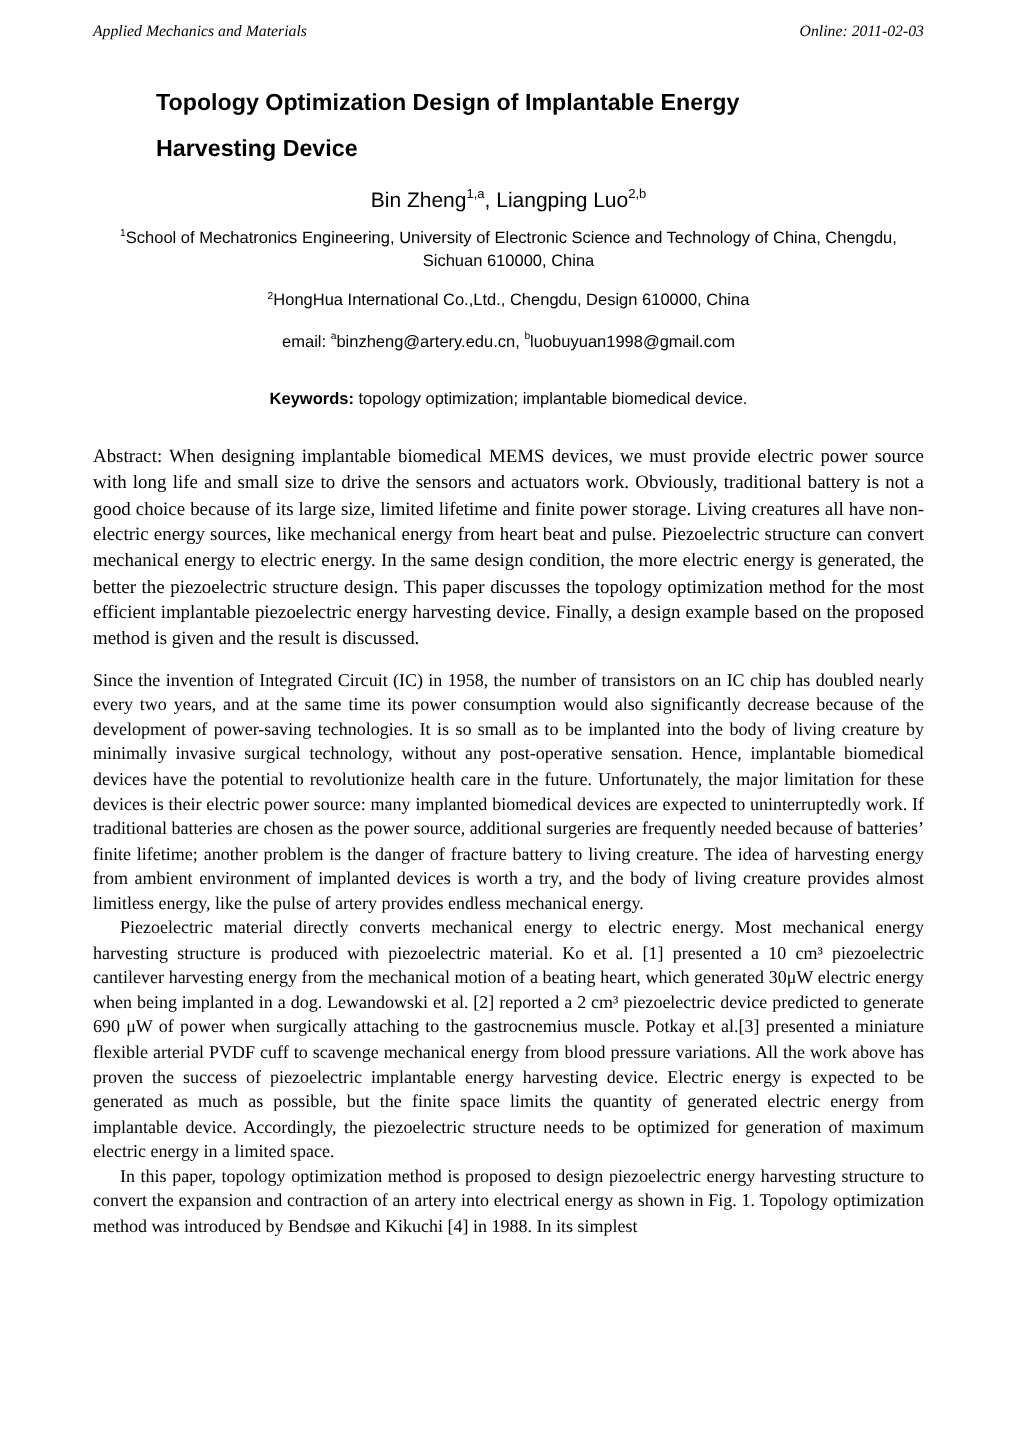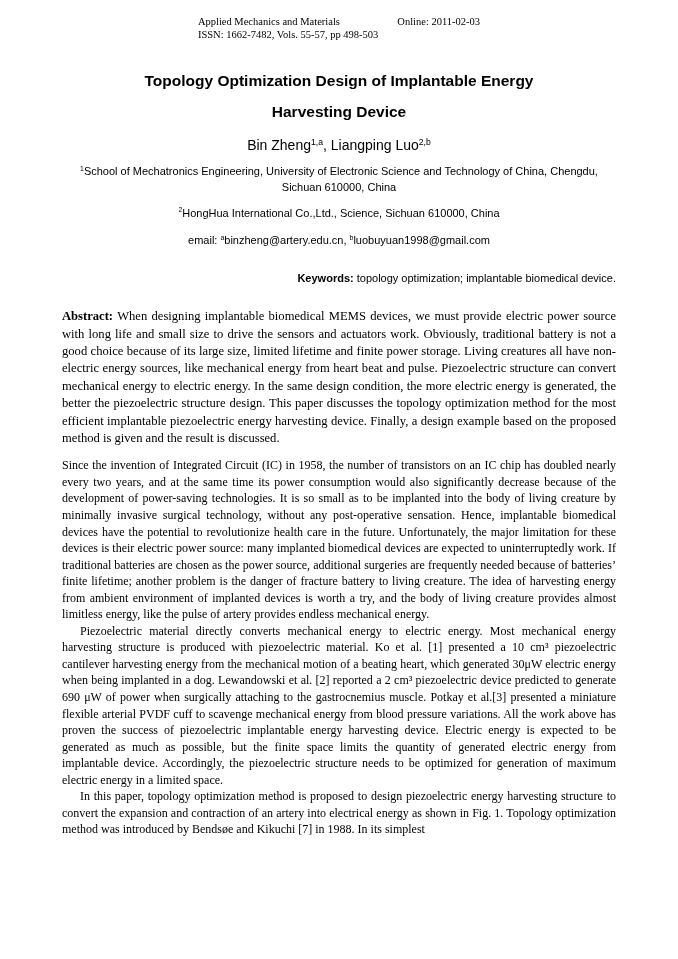--- a/index.html
+++ b/index.html
@@ -14,35 +14,36 @@
     box-sizing: border-box;
     background: #ffffff;
     color: #000000;
     padding: 16px 62px 10px 62px;
     overflow: hidden;
     font-family: "Liberation Serif", serif;
   }
   
   .journal-header {
     display: flex;
-    justify-content: center;
+    justify-content: space-between;
     align-items: flex-start;
+    font-style: italic;
     font-size: 10.5px;
     line-height: 1.2;
     gap: 19px;
   }
   .journal-header .left div { white-space: nowrap; }
   .journal-header .right { white-space: nowrap; }
 
   
   .paper-title {
     font-family: "Liberation Sans", sans-serif;
     font-weight: bold;
     font-size: 15.5px;
-    text-align: center;
+    text-align: left;
     line-height: 2.0;
     max-width: 470px;
     margin: 24px auto 0 auto;
   }
 
   
   .authors-line {
     font-family: "Liberation Sans", sans-serif;
     font-size: 14px;
     text-align: center;
@@ -67,32 +68,32 @@
     font-size: 11px;
     text-align: center;
     margin-top: 13px;
   }
 
   
   .keywords-line {
     font-family: "Liberation Sans", sans-serif;
     font-size: 11px;
     margin-top: 26px;
-    text-align: right;
+    text-align: center;
   }
   .keywords-line .label { font-weight: bold; }
 
   
   .abstract-block {
     margin-top: 24px;
     font-size: 12.6px;
     line-height: 1.38;
     text-align: justify;
   }
-  .abstract-block .label { font-weight: bold; }
+  .abstract-block .label { font-weight: normal; }
 
   .section-heading {
     margin-top: 26px;
     font-weight: bold;
     font-size: 12.6px;
   }
   .body-paragraph {
     margin: 0;
     margin-top: 6px;
     font-size: 12px;
@@ -103,49 +104,48 @@
   .body-paragraph.indent { text-indent: 18px; margin-top: 0; }
 </style>
 </head>
 <body>
 
 <div class="page">
 
   <div class="journal-header">
     <div class="left">
       <div>Applied Mechanics and Materials</div>
-      <div>ISSN: 1662-7482, Vols. 55-57, pp 498-503</div>
     </div>
     <div class="right">Online: 2011-02-03</div>
   </div>
 
   <div class="paper-title">Topology Optimization Design of Implantable Energy Harvesting Device</div>
 
   <div class="authors-line">
     <span>Bin Zheng</span><sup>1,a</sup><span>, </span><span>Liangping Luo</span><sup>2,b</sup>
   </div>
 
   <div class="affiliation">
     <sup>1</sup><span>School of Mechatronics Engineering, University of Electronic Science and Technology of China, Chengdu, Sichuan 610000, China</span>
   </div>
 
   <div class="affiliation">
-    <sup>2</sup><span>HongHua International Co.,Ltd., Science, Sichuan 610000, China</span>
+    <sup>2</sup><span>HongHua International Co.,Ltd., Chengdu, Design 610000, China</span>
   </div>
 
   <div class="email-line">
     <span>email: </span><sup>a</sup><span>binzheng@artery.edu.cn</span><span>, </span><sup>b</sup><span>luobuyuan1998@gmail.com</span>
   </div>
 
   <div class="keywords-line">
     <span class="label">Keywords:</span><span> topology optimization; implantable biomedical device.</span>
   </div>
 
   <div class="abstract-block">
     <span class="label">Abstract:</span><span> When designing implantable biomedical MEMS devices, we must provide electric power source with long life and small size to drive the sensors and actuators work. Obviously, traditional battery is not a good choice because of its large size, limited lifetime and finite power storage. Living creatures all have non-electric energy sources, like mechanical energy from heart beat and pulse. Piezoelectric structure can convert mechanical energy to electric energy. In the same design condition, the more electric energy is generated, the better the piezoelectric structure design. This paper discusses the topology optimization method for the most efficient implantable piezoelectric energy harvesting device. Finally, a design example based on the proposed method is given and the result is discussed.</span>
   </div>
 
 
   <p class="body-paragraph first">Since the invention of Integrated Circuit (IC) in 1958, the number of transistors on an IC chip has doubled nearly every two years, and at the same time its power consumption would also significantly decrease because of the development of power-saving technologies. It is so small as to be implanted into the body of living creature by minimally invasive surgical technology, without any post-operative sensation. Hence, implantable biomedical devices have the potential to revolutionize health care in the future. Unfortunately, the major limitation for these devices is their electric power source: many implanted biomedical devices are expected to uninterruptedly work. If traditional batteries are chosen as the power source, additional surgeries are frequently needed because of batteries’ finite lifetime; another problem is the danger of fracture battery to living creature. The idea of harvesting energy from ambient environment of implanted devices is worth a try, and the body of living creature provides almost limitless energy, like the pulse of artery provides endless mechanical energy.</p>
   <p class="body-paragraph indent">Piezoelectric material directly converts mechanical energy to electric energy. Most mechanical energy harvesting structure is produced with piezoelectric material. Ko et al. [1] presented a 10 cm³ piezoelectric cantilever harvesting energy from the mechanical motion of a beating heart, which generated 30μW electric energy when being implanted in a dog. Lewandowski et al. [2] reported a 2 cm³ piezoelectric device predicted to generate 690 μW of power when surgically attaching to the gastrocnemius muscle. Potkay et al.[3] presented a miniature flexible arterial PVDF cuff to scavenge mechanical energy from blood pressure variations. All the work above has proven the success of piezoelectric implantable energy harvesting device. Electric energy is expected to be generated as much as possible, but the finite space limits the quantity of generated electric energy from implantable device. Accordingly, the piezoelectric structure needs to be optimized for generation of maximum electric energy in a limited space.</p>
-  <p class="body-paragraph indent">In this paper, topology optimization method is proposed to design piezoelectric energy harvesting structure to convert the expansion and contraction of an artery into electrical energy as shown in Fig. 1. Topology optimization method was introduced by Bendsøe and Kikuchi [7] in 1988. In its simplest</p>
+  <p class="body-paragraph indent">In this paper, topology optimization method is proposed to design piezoelectric energy harvesting structure to convert the expansion and contraction of an artery into electrical energy as shown in Fig. 1. Topology optimization method was introduced by Bendsøe and Kikuchi [4] in 1988. In its simplest</p>
 
 </div>
 
 </body></html>

